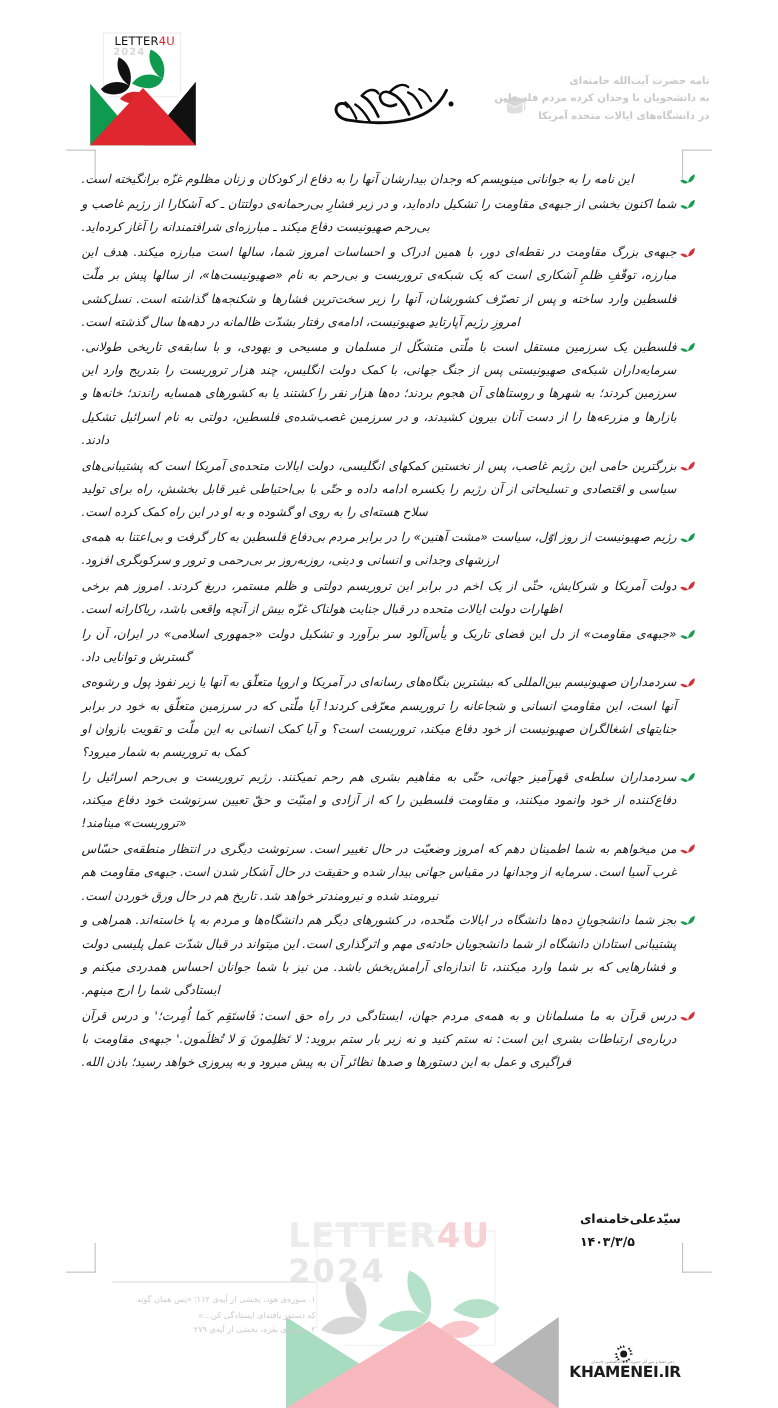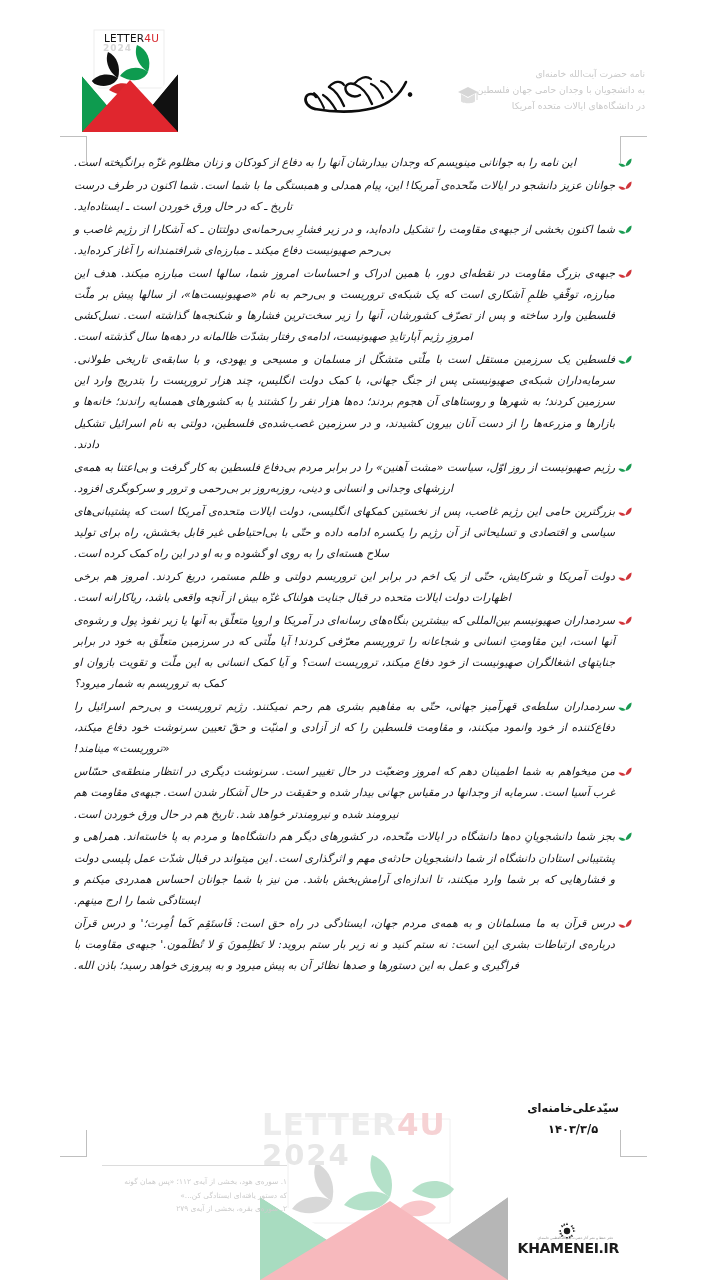--- a/index.html
+++ b/index.html
@@ -112,21 +112,21 @@
     position: absolute;
     right: 62px;
     top: 66px;
     width: 240px;
     text-align: right;
     color: #c9c9c9;
     font-size: 9.2px;
     line-height: 1.75;
     letter-spacing: -0.1px;
   }
-  .header-caption div { white-space: nowrap; }
+  .header-caption div { white-space: nowrap; font-weight: bold; }
   .grad-cap {
     position: absolute;
     left: 52px;
     top: 18px;
     width: 22px;
     height: 24px;
     opacity: .85;
   }
 
   
@@ -173,21 +173,21 @@
     color: #17171a;
     letter-spacing: -0.15px;
     word-spacing: -0.3px;
     font-style: italic;
   }
 
   .signature-block {
     position: absolute;
     top: 1098px;
     right: 88px;
-    text-align: center;
+    text-align: left;
     z-index: 4;
   }
   .sig-name {
     font-size: 11.4px;
     font-weight: 700;
     color: #151515;
     letter-spacing: -0.2px;
     line-height: 1.8;
   }
   .sig-date {
@@ -334,96 +334,96 @@
       </svg>
     </div>
 
     <div class="header-caption">
       <svg class="grad-cap" viewBox="0 0 22 24">
         <path d="M11 3 L21 8 L11 13 L1 8 Z" fill="#cfcfcf"></path>
         <path d="M4 10 L4 17 C4 20 18 20 18 17 L18 10 L11 14 Z" fill="#d9d9d9"></path>
         <path d="M20 8.5 L20 16" stroke="#cfcfcf" stroke-width="1" fill="none"></path>
       </svg>
       <div>نامه حضرت آیت‌الله خامنه‌ای</div>
-      <div>به دانشجویان با وجدان حامی جهان فلسطین</div>
+      <div>به دانشجویان با وجدان کرده مردم فلسطین</div>
       <div>در دانشگاه‌های ایالات متحده‌ آمریکا</div>
     </div>
   </div>
 
   <div class="corner tl"></div>
   <div class="corner tr"></div>
   <div class="corner bl"></div>
   <div class="corner br"></div>
 
   <div class="letter-body">
 
     <div class="para">
       <span class="bullet"><svg viewBox="0 0 15 15">
             <path d="M7.5 11 C5 8.5 2 8 0.5 9 C2.5 12 5.8 12.5 7.5 11 Z" fill="#1a9b52"></path>
             <path d="M7.5 11 C8 7.5 10.5 4.5 13.5 3.5 C14 7.5 11 11 7.5 11 Z" fill="#1a9b52"></path>
           </svg></span>
       <span class="para-text">این نامه را به جوانانی مینویسم که وجدان بیدارشان آنها را به دفاع از کودکان و زنان مظلوم غزّه برانگیخته است.</span>
     </div>
 
+
+    <div class="para">
+      <span class="bullet"><svg viewBox="0 0 15 15">
+            <path d="M7.5 11 C5 8.5 2 8 0.5 9 C2.5 12 5.8 12.5 7.5 11 Z" fill="#1a9b52"></path>
+            <path d="M7.5 11 C8 7.5 10.5 4.5 13.5 3.5 C14 7.5 11 11 7.5 11 Z" fill="#1a9b52"></path>
+          </svg></span>
+      <span class="para-text">شما اکنون بخشی از جبهه‌ی مقاومت را تشکیل داده‌اید، و در زیر فشارِ بی‌رحمانه‌ی دولتتان ـ که آشکارا از رژیم غاصب و بی‌رحم صهیونیست دفاع میکند ـ مبارزه‌ای شرافتمندانه را آغاز کرده‌اید.</span>
+    </div>
+
     <div class="para">
       <span class="bullet"><svg viewBox="0 0 15 15">
             <path d="M7.5 11 C5 8.5 2 8 0.5 9 C2.5 12 5.8 12.5 7.5 11 Z" fill="#d0353b"></path>
             <path d="M7.5 11 C8 7.5 10.5 4.5 13.5 3.5 C14 7.5 11 11 7.5 11 Z" fill="#d0353b"></path>
           </svg></span>
-      <span class="para-text">جوانان عزیز دانشجو در ایالات متّحده‌ی آمریکا! این، پیام همدلی و همبستگی ما با شما است. شما اکنون در طرف درست تاریخ ـ که در حال ورق خوردن است ـ ایستاده‌اید.</span>
-    </div>
-
-    <div class="para">
-      <span class="bullet"><svg viewBox="0 0 15 15">
-            <path d="M7.5 11 C5 8.5 2 8 0.5 9 C2.5 12 5.8 12.5 7.5 11 Z" fill="#1a9b52"></path>
-            <path d="M7.5 11 C8 7.5 10.5 4.5 13.5 3.5 C14 7.5 11 11 7.5 11 Z" fill="#1a9b52"></path>
-          </svg></span>
-      <span class="para-text">شما اکنون بخشی از جبهه‌ی مقاومت را تشکیل داده‌اید، و در زیر فشارِ بی‌رحمانه‌ی دولتتان ـ که آشکارا از رژیم غاصب و بی‌رحم صهیونیست دفاع میکند ـ مبارزه‌ای شرافتمندانه را آغاز کرده‌اید.</span>
+      <span class="para-text">جبهه‌ی بزرگ مقاومت در نقطه‌ای دور، با همین ادراک و احساسات امروز شما، سالها است مبارزه میکند. هدف این مبارزه، توقّفِ ظلمِ آشکاری است که یک شبکه‌ی تروریست و بی‌رحم به نام «صهیونیست‌ها»، از سالها پیش بر ملّت فلسطین وارد ساخته و پس از تصرّف کشورشان، آنها را زیر سخت‌ترین فشارها و شکنجه‌ها گذاشته است. نسل‌کشی امروزِ رژیم آپارتایدِ صهیونیست، ادامه‌ی رفتار بشدّت ظالمانه در دهه‌ها سال گذشته است.</span>
+    </div>
+
+    <div class="para">
+      <span class="bullet"><svg viewBox="0 0 15 15">
+            <path d="M7.5 11 C5 8.5 2 8 0.5 9 C2.5 12 5.8 12.5 7.5 11 Z" fill="#1a9b52"></path>
+            <path d="M7.5 11 C8 7.5 10.5 4.5 13.5 3.5 C14 7.5 11 11 7.5 11 Z" fill="#1a9b52"></path>
+          </svg></span>
+      <span class="para-text">فلسطین یک سرزمین مستقل است با ملّتی متشکّل از مسلمان و مسیحی و یهودی، و با سابقه‌ی تاریخی طولانی. سرمایه‌داران شبکه‌ی صهیونیستی پس از جنگ جهانی، با کمک دولت انگلیس، چند هزار تروریست را بتدریج وارد این سرزمین کردند؛ به شهرها و روستاهای آن هجوم بردند؛ ده‌ها هزار نفر را کشتند یا به کشورهای همسایه راندند؛ خانه‌ها و بازارها و مزرعه‌ها را از دست آنان بیرون کشیدند، و در سرزمین غصب‌شده‌ی فلسطین، دولتی به نام اسرائیل تشکیل دادند.</span>
     </div>
 
     <div class="para">
       <span class="bullet"><svg viewBox="0 0 15 15">
             <path d="M7.5 11 C5 8.5 2 8 0.5 9 C2.5 12 5.8 12.5 7.5 11 Z" fill="#d0353b"></path>
             <path d="M7.5 11 C8 7.5 10.5 4.5 13.5 3.5 C14 7.5 11 11 7.5 11 Z" fill="#d0353b"></path>
           </svg></span>
-      <span class="para-text">جبهه‌ی بزرگ مقاومت در نقطه‌ای دور، با همین ادراک و احساسات امروز شما، سالها است مبارزه میکند. هدف این مبارزه، توقّفِ ظلمِ آشکاری است که یک شبکه‌ی تروریست و بی‌رحم به نام «صهیونیست‌ها»، از سالها پیش بر ملّت فلسطین وارد ساخته و پس از تصرّف کشورشان، آنها را زیر سخت‌ترین فشارها و شکنجه‌ها گذاشته است. نسل‌کشی امروزِ رژیم آپارتایدِ صهیونیست، ادامه‌ی رفتار بشدّت ظالمانه در دهه‌ها سال گذشته است.</span>
-    </div>
-
-    <div class="para">
-      <span class="bullet"><svg viewBox="0 0 15 15">
-            <path d="M7.5 11 C5 8.5 2 8 0.5 9 C2.5 12 5.8 12.5 7.5 11 Z" fill="#1a9b52"></path>
-            <path d="M7.5 11 C8 7.5 10.5 4.5 13.5 3.5 C14 7.5 11 11 7.5 11 Z" fill="#1a9b52"></path>
-          </svg></span>
-      <span class="para-text">فلسطین یک سرزمین مستقل است با ملّتی متشکّل از مسلمان و مسیحی و یهودی، و با سابقه‌ی تاریخی طولانی. سرمایه‌داران شبکه‌ی صهیونیستی پس از جنگ جهانی، با کمک دولت انگلیس، چند هزار تروریست را بتدریج وارد این سرزمین کردند؛ به شهرها و روستاهای آن هجوم بردند؛ ده‌ها هزار نفر را کشتند یا به کشورهای همسایه راندند؛ خانه‌ها و بازارها و مزرعه‌ها را از دست آنان بیرون کشیدند، و در سرزمین غصب‌شده‌ی فلسطین، دولتی به نام اسرائیل تشکیل دادند.</span>
+      <span class="para-text">بزرگترین حامی این رژیم غاصب، پس از نخستین کمکهای انگلیسی، دولت ایالات متحده‌ی آمریکا است که پشتیبانی‌های سیاسی و اقتصادی و تسلیحاتی از آن رژیم را یکسره ادامه داده و حتّی با بی‌احتیاطی غیر قابل بخشش، راه برای تولید سلاح هسته‌ای را به روی او گشوده و به او در این راه کمک کرده است.</span>
     </div>
 
     <div class="para">
       <span class="bullet"><svg viewBox="0 0 15 15">
             <path d="M7.5 11 C5 8.5 2 8 0.5 9 C2.5 12 5.8 12.5 7.5 11 Z" fill="#1a9b52"></path>
             <path d="M7.5 11 C8 7.5 10.5 4.5 13.5 3.5 C14 7.5 11 11 7.5 11 Z" fill="#1a9b52"></path>
           </svg></span>
       <span class="para-text">رژیم صهیونیست از روز اوّل، سیاست «مشت آهنین» را در برابر مردم بی‌دفاع فلسطین به کار گرفت و بی‌اعتنا به همه‌ی ارزشهای وجدانی و انسانی و دینی، روزبه‌روز بر بی‌رحمی و ترور و سرکوبگری افزود.</span>
     </div>
 
     <div class="para">
       <span class="bullet"><svg viewBox="0 0 15 15">
             <path d="M7.5 11 C5 8.5 2 8 0.5 9 C2.5 12 5.8 12.5 7.5 11 Z" fill="#d0353b"></path>
             <path d="M7.5 11 C8 7.5 10.5 4.5 13.5 3.5 C14 7.5 11 11 7.5 11 Z" fill="#d0353b"></path>
           </svg></span>
-      <span class="para-text">بزرگترین حامی این رژیم غاصب، پس از نخستین کمکهای انگلیسی، دولت ایالات متحده‌ی آمریکا است که پشتیبانی‌های سیاسی و اقتصادی و تسلیحاتی از آن رژیم را یکسره ادامه داده و حتّی با بی‌احتیاطی غیر قابل بخشش، راه برای تولید سلاح هسته‌ای را به روی او گشوده و به او در این راه کمک کرده است.</span>
-    </div>
-
-    <div class="para">
-      <span class="bullet"><svg viewBox="0 0 15 15">
-            <path d="M7.5 11 C5 8.5 2 8 0.5 9 C2.5 12 5.8 12.5 7.5 11 Z" fill="#d0353b"></path>
-            <path d="M7.5 11 C8 7.5 10.5 4.5 13.5 3.5 C14 7.5 11 11 7.5 11 Z" fill="#d0353b"></path>
-          </svg></span>
       <span class="para-text">دولت آمریکا و شرکایش، حتّی از یک اخم در برابر این تروریسم دولتی و ظلم مستمر، دریغ کردند. امروز هم برخی اظهارات دولت ایالات متحده در قبال جنایت هولناک غزّه بیش از آنچه واقعی باشد، ریاکارانه است.</span>
     </div>
 
+    <div class="para">
+      <span class="bullet"><svg viewBox="0 0 15 15">
+            <path d="M7.5 11 C5 8.5 2 8 0.5 9 C2.5 12 5.8 12.5 7.5 11 Z" fill="#1a9b52"></path>
+            <path d="M7.5 11 C8 7.5 10.5 4.5 13.5 3.5 C14 7.5 11 11 7.5 11 Z" fill="#1a9b52"></path>
+          </svg></span>
+      <span class="para-text">«جبهه‌ی مقاومت» از دل این فضای تاریک و یأس‌آلود سر برآورد و تشکیل دولت «جمهوری اسلامی» در ایران، آن را گسترش و توانایی داد.</span>
+    </div>
 
     <div class="para">
       <span class="bullet"><svg viewBox="0 0 15 15">
             <path d="M7.5 11 C5 8.5 2 8 0.5 9 C2.5 12 5.8 12.5 7.5 11 Z" fill="#d0353b"></path>
             <path d="M7.5 11 C8 7.5 10.5 4.5 13.5 3.5 C14 7.5 11 11 7.5 11 Z" fill="#d0353b"></path>
           </svg></span>
       <span class="para-text">سردمداران صهیونیسم بین‌المللی که بیشترین بنگاه‌های رسانه‌ای در آمریکا و اروپا متعلّق به آنها یا زیر نفوذ پول و رشوه‌ی آنها است، این مقاومتِ انسانی و شجاعانه را تروریسم معرّفی کردند! آیا ملّتی که در سرزمین متعلّق به خود در برابر جنایتهای اشغالگران صهیونیست از خود دفاع میکند، تروریست است؟ و آیا کمک انسانی به این ملّت و تقویت بازوان او کمک به تروریسم به شمار میرود؟</span>
     </div>
 
     <div class="para">

